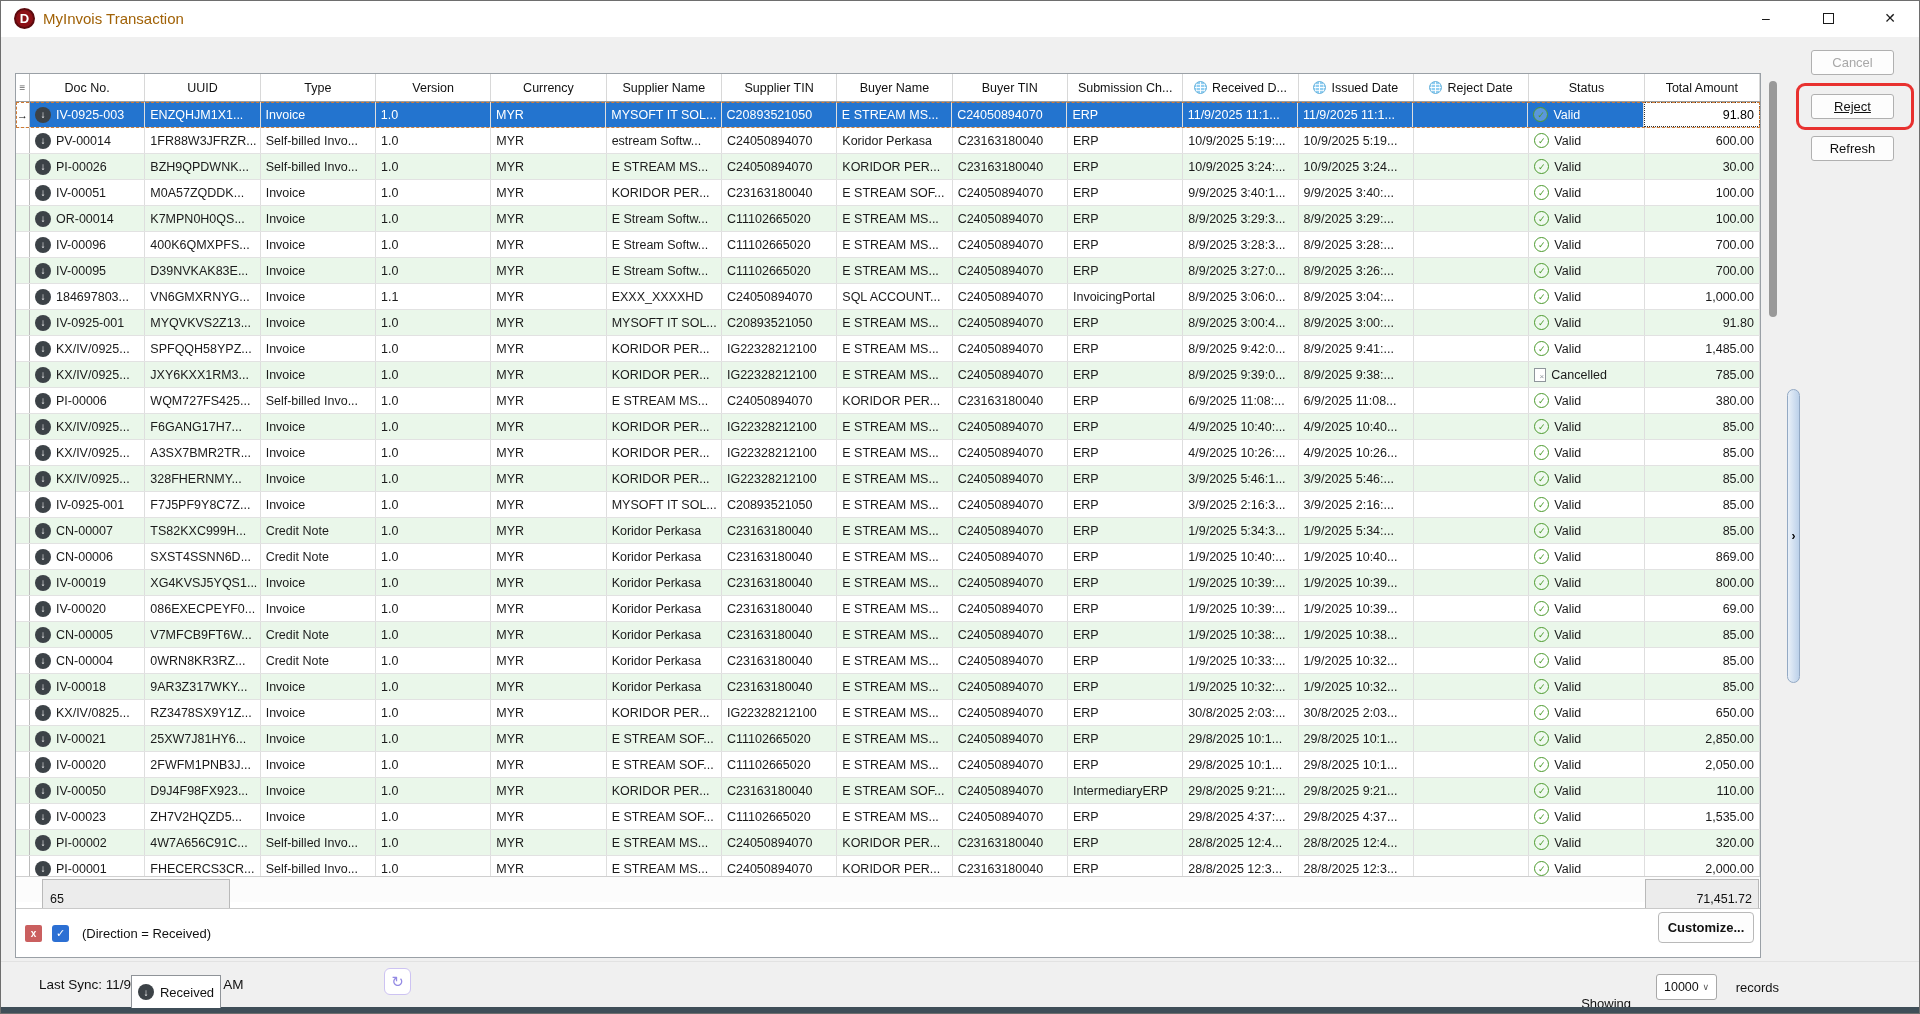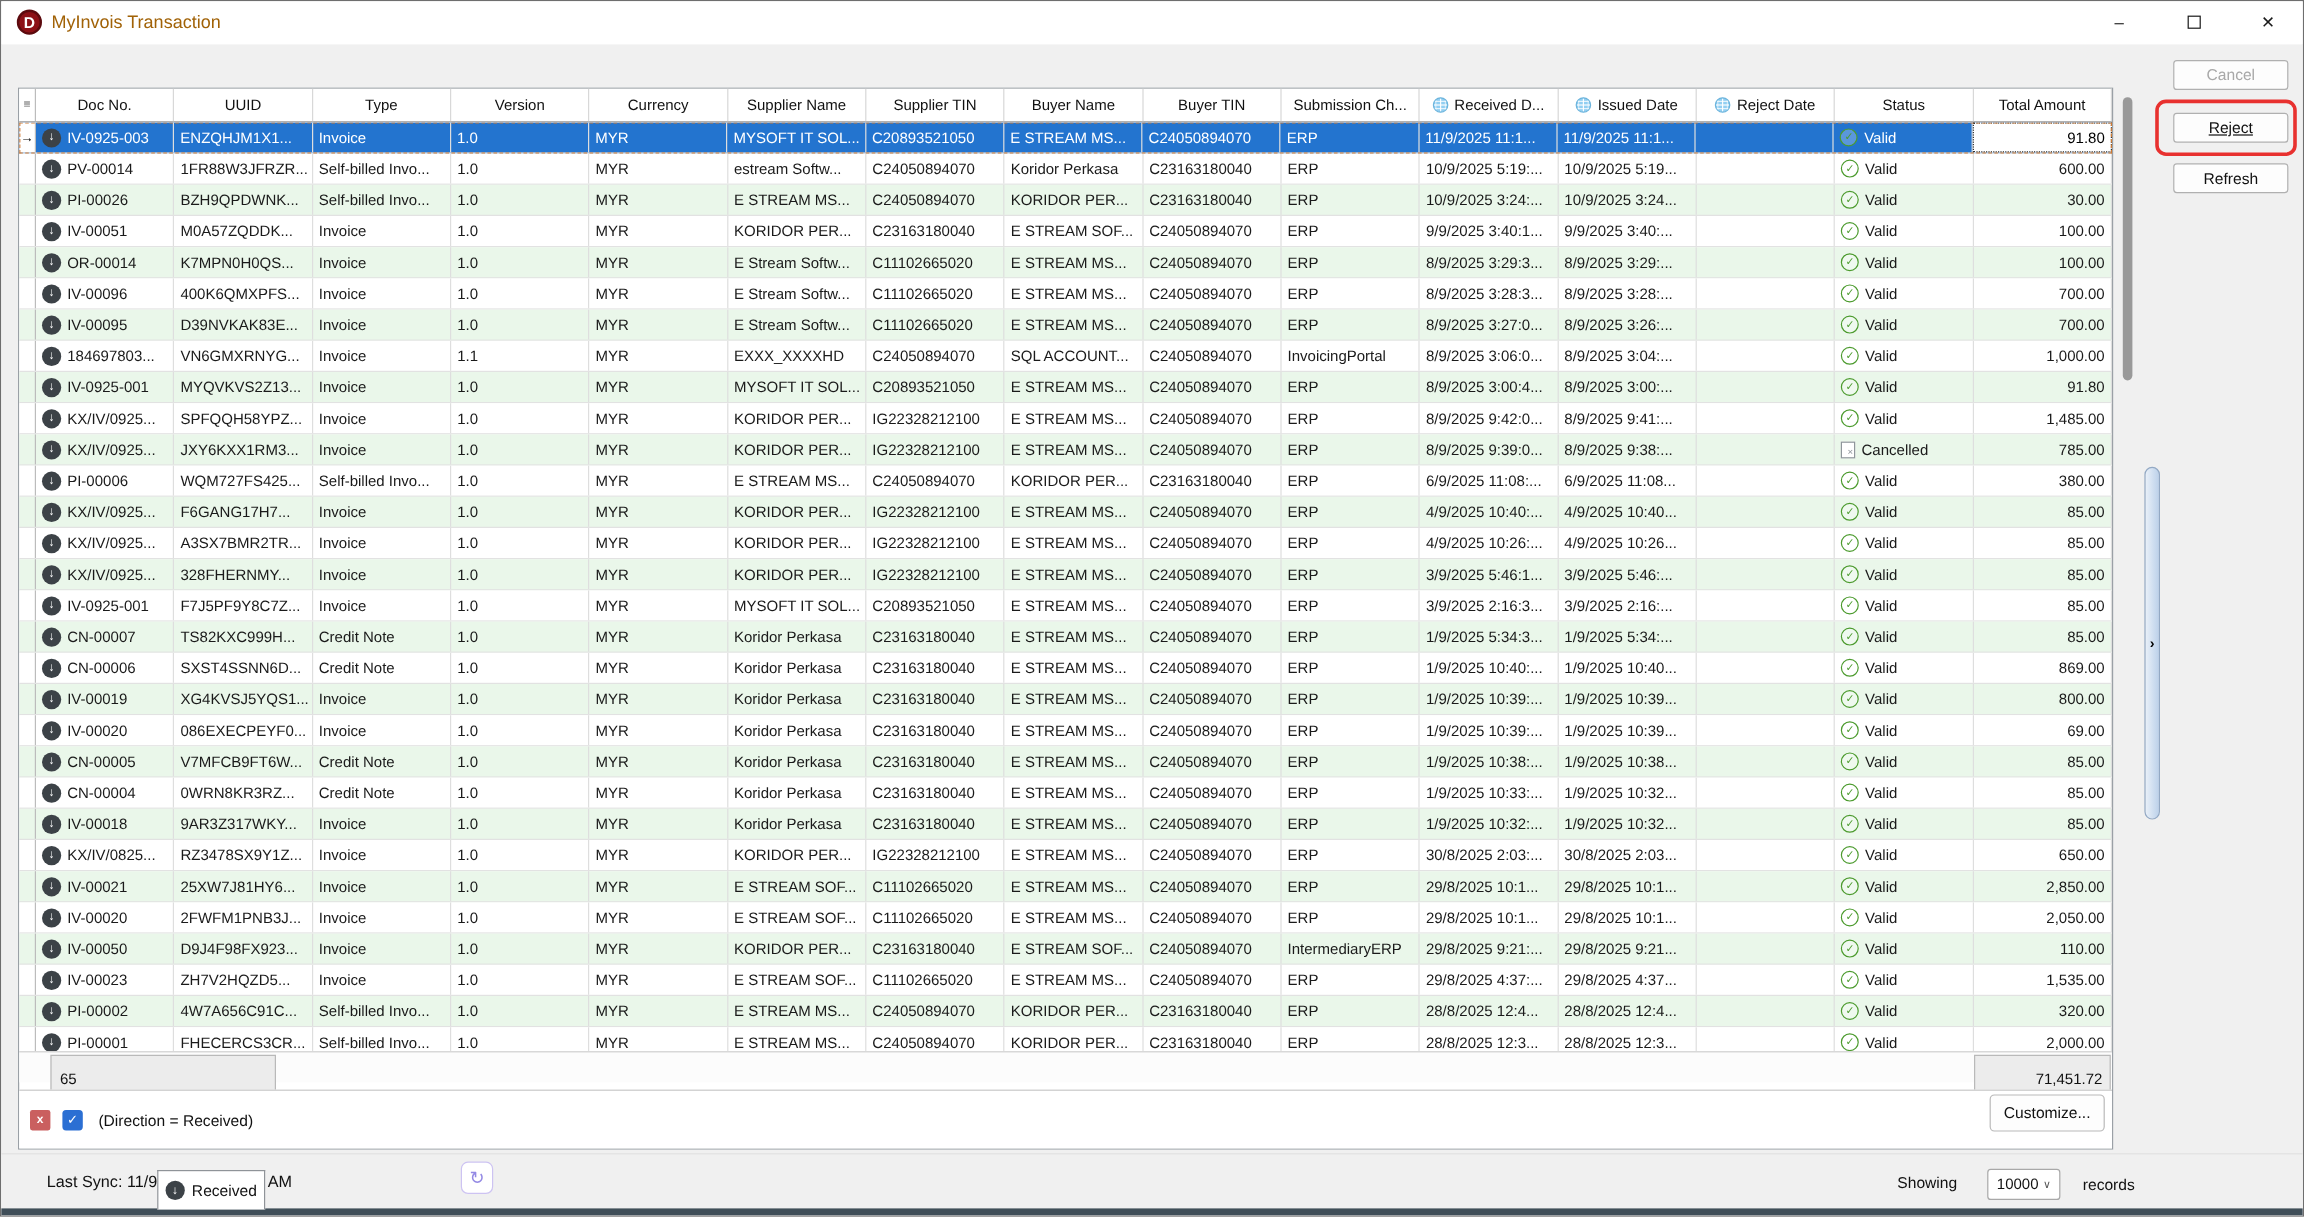--- a/index.html
+++ b/index.html
@@ -46,36 +46,36 @@
   
   .summary{position:absolute;left:0;top:802px;right:0;height:26px;background:#fcfcfc;border-top:1px solid #cfcfcf;}
   .sumbox{position:absolute;top:2px;height:39px;background:#ececec;border:1px solid #b9b9b9;font-size:12.5px;color:#111;display:flex;align-items:center;}
   .sumbox.count{left:26px;width:188px;padding-left:7px;}
   .sumbox.total{right:1px;width:114px;justify-content:flex-end;padding-right:6px;}
   
   .filterpanel{position:absolute;left:0;bottom:0;right:0;height:49px;background:#fff;border-top:1px solid #c9c9c9;display:flex;align-items:center;}
   .clear-filter{margin-left:9px;width:17px;height:17px;background:#ca5f5f;border-radius:2px;color:#fff;font-size:10px;font-weight:bold;display:flex;align-items:center;justify-content:center;}
   .filter-check{margin-left:10px;width:17px;height:17px;background:#2b6fd3;border-radius:3px;color:#fff;font-size:11px;display:flex;align-items:center;justify-content:center;}
   .filter-label{margin-left:13px;font-size:13px;color:#111;}
-  .customize-btn{position:absolute;right:6px;top:3px;width:96px;height:31px;background:#fdfdfd;border:1px solid #b9b9b9;border-radius:4px;font-size:13px;color:#111;display:flex;align-items:center;justify-content:center;}
+  .customize-btn{position:absolute;right:6px;top:3px;width:96px;height:31px;background:#fdfdfd;border:1px solid #b9b9b9;border-radius:4px;font-size:13px;color:#111;display:flex;align-items:center;justify-content:center;font-weight:bold;}
   
   .vscroll{position:absolute;left:1766px;top:36px;width:13px;height:885px;background:transparent;}
   .vthumb{position:absolute;left:2px;top:8px;width:8px;height:236px;background:#999;border-radius:4px;}
   .splitter{position:absolute;left:1786px;top:352px;width:13px;height:294px;background:linear-gradient(90deg,#e9f0f8,#bcd1ea);border:1px solid #93a9c4;border-radius:7px;display:flex;align-items:center;justify-content:center;}
   .splitter .chev{font-size:12px;font-weight:bold;color:#000;}
   
-  .panel-btn{position:absolute;left:1810px;width:96px;height:25px;background:#fdfdfd;border:1px solid #b0b0b0;border-radius:3px;font-size:13px;color:#111;display:flex;align-items:center;justify-content:center;}
+  .panel-btn{position:absolute;left:1810px;width:83px;height:25px;background:#fdfdfd;border:1px solid #b0b0b0;border-radius:3px;font-size:13px;color:#111;display:flex;align-items:center;justify-content:center;}
   .panel-btn.disabled{color:#a8a8a8;}
   .btn-cancel{top:13px;} .btn-reject{top:57px;text-decoration:underline;} .btn-refresh{top:99px;}
   .reject-box{position:absolute;left:1795px;top:46px;width:118px;height:47px;border:3px solid #e8312f;border-radius:9px;z-index:5;}
   
   .statusbar{position:absolute;left:0;top:924px;right:0;height:48px;background:#f0f0f0;border-top:1px solid #e2e2e2;}
   .lastsync{position:absolute;left:38px;top:15px;font-size:13.5px;color:#111;}
   .sync-btn{position:absolute;left:383px;top:6px;width:27px;height:27px;background:#fff;border:1px solid #cdc3f2;border-radius:6px;color:#948ae4;font-size:15px;display:flex;align-items:center;justify-content:center;}
-  .showing{position:absolute;right:288px;top:16px;font-size:13px;color:#111;}
+  .showing{position:absolute;right:288px;top:34px;font-size:13px;color:#111;}
   .recdrop{position:absolute;right:202px;top:12px;width:61px;height:26px;background:#fff;border:1px solid #a8a8a8;border-radius:3px;font-size:12.5px;color:#111;display:flex;align-items:center;justify-content:space-between;padding:0 7px;}
   .recdrop .chevdn{font-size:9px;color:#555;}
   .records{position:absolute;right:140px;top:18px;font-size:13px;color:#111;}
   .strip{position:absolute;left:0;right:0;bottom:0;height:6px;background:#3f4e58;}
 </style>
 </head>
 <body>
 
 <div class="window">
 

